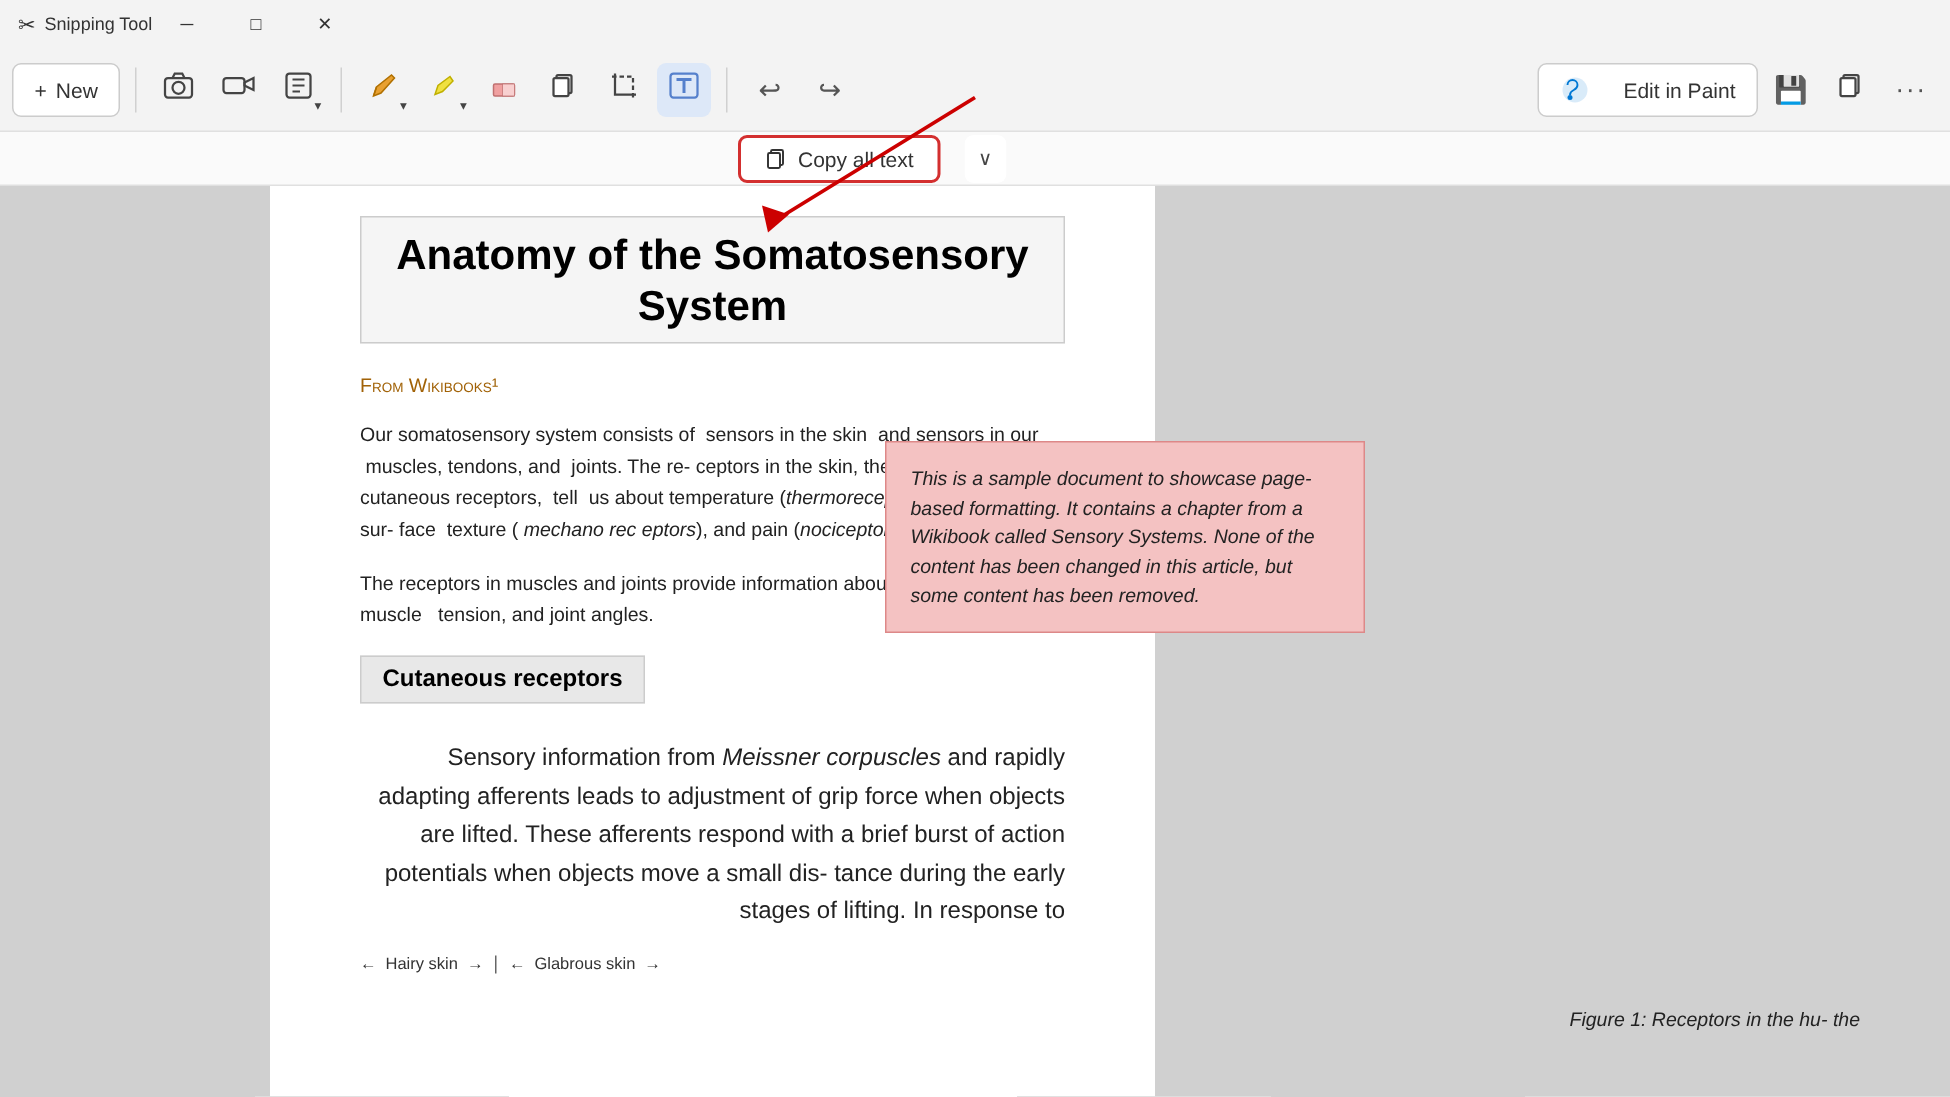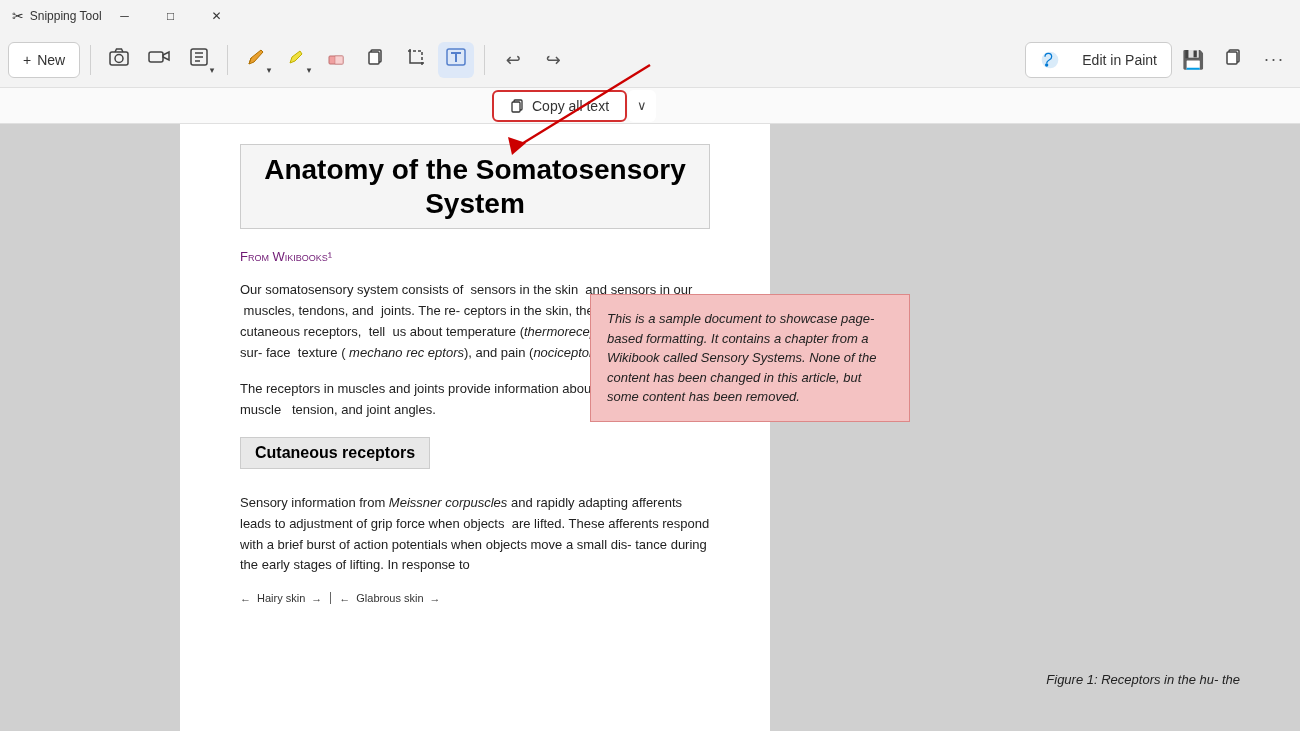--- a/index.html
+++ b/index.html
@@ -105,21 +105,21 @@
       width: 20px;
       height: 20px;
     }
 
     
     .ocr-bar {
       height: 36px;
       display: flex;
       align-items: center;
       padding: 0 0 0 490px;
-      gap: 1px;
+      gap: 16px;
       position: relative;
     }
     .ocr-copy-btn {
       display: flex;
       align-items: center;
       gap: 6px;
       padding: 6px 16px;
       border: 2px solid #d32f2f;
       border-radius: 6px;
       background: white;
@@ -180,21 +180,21 @@
       line-height: 1.2;
       padding: 8px 12px;
       background: #f5f5f5;
       border: 1px solid #ccc;
     }
 
     .doc-subtitle {
       font-size: 13px;
       font-variant: small-caps;
       margin-bottom: 16px;
-      color: #701a75;
+      color: #a16207;
     }
 
     .doc-body {
       font-size: 13px;
       line-height: 1.6;
       color: #222;
       margin-bottom: 16px;
     }
 
     .doc-body em { font-style: italic; }
@@ -212,23 +212,24 @@
       font-size: 16px;
       font-weight: bold;
       background: #e8e8e8;
       padding: 6px 14px;
       display: inline-block;
       margin-bottom: 12px;
       border: 1px solid #ccc;
     }
 
     .doc-body2 {
-      font-size: 13px;
+      font-size: 16px;
       line-height: 1.6;
       color: #222;
+      text-align: right;
     }
     .doc-body2 em { font-style: italic; }
 
     
     .side-note {
       position: absolute;
       top: 170px;
       left: 590px;
       width: 320px;
       background: #f4c2c2;

